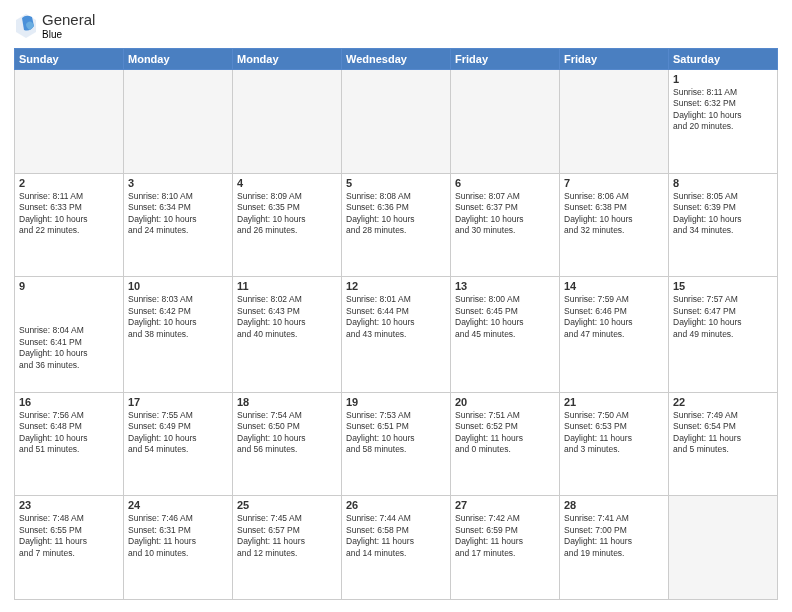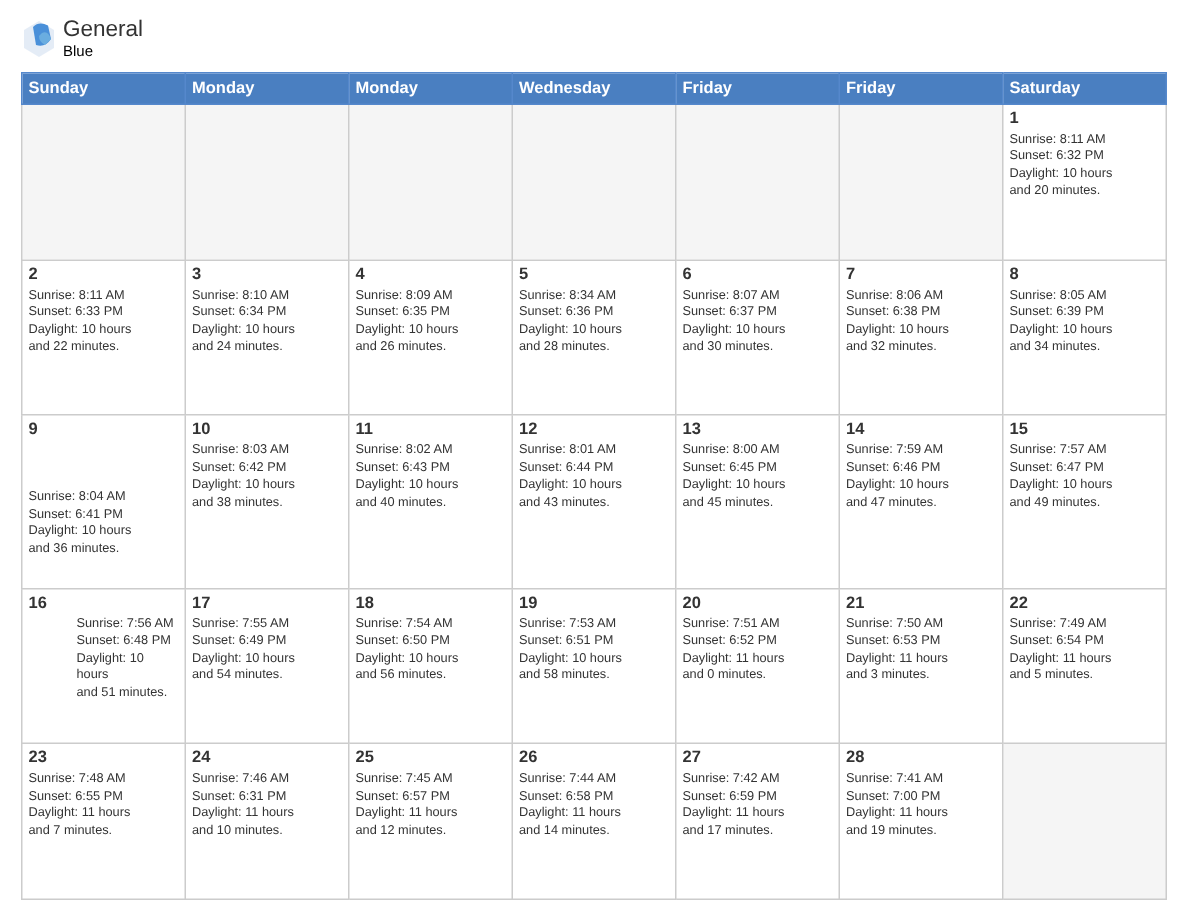--- a/index.html
+++ b/index.html
@@ -166,21 +166,21 @@
           </td>
           <td>
             <span class="day-num">4</span>
             <div class="day-info" style="white-space: pre-line;">Sunrise: 8:09 AM
 Sunset: 6:35 PM
 Daylight: 10 hours
 and 26 minutes.</div>
           </td>
           <td>
             <span class="day-num">5</span>
-            <div class="day-info" style="white-space: pre-line;">Sunrise: 8:34 AM
+            <div class="day-info" style="white-space: pre-line;">Sunrise: 8:08 AM
 Sunset: 6:36 PM
 Daylight: 10 hours
 and 28 minutes.</div>
           </td>
           <td>
             <span class="day-num">6</span>
             <div class="day-info" style="white-space: pre-line;">Sunrise: 8:07 AM
 Sunset: 6:37 PM
 Daylight: 10 hours
 and 30 minutes.</div>
@@ -247,21 +247,21 @@
             <span class="day-num">15</span>
             <div class="day-info" style="white-space: pre-line;">Sunrise: 7:57 AM
 Sunset: 6:47 PM
 Daylight: 10 hours
 and 49 minutes.</div>
           </td>
         </tr>
         <tr class="week-row">
           <td>
             <span class="day-num">16</span>
-            <div class="day-info" style="white-space: pre-line; margin-left: 32px;">Sunrise: 7:56 AM
+            <div class="day-info" style="white-space: pre-line;">Sunrise: 7:56 AM
 Sunset: 6:48 PM
 Daylight: 10 hours
 and 51 minutes.</div>
           </td>
           <td>
             <span class="day-num">17</span>
             <div class="day-info" style="white-space: pre-line;">Sunrise: 7:55 AM
 Sunset: 6:49 PM
 Daylight: 10 hours
 and 54 minutes.</div>

